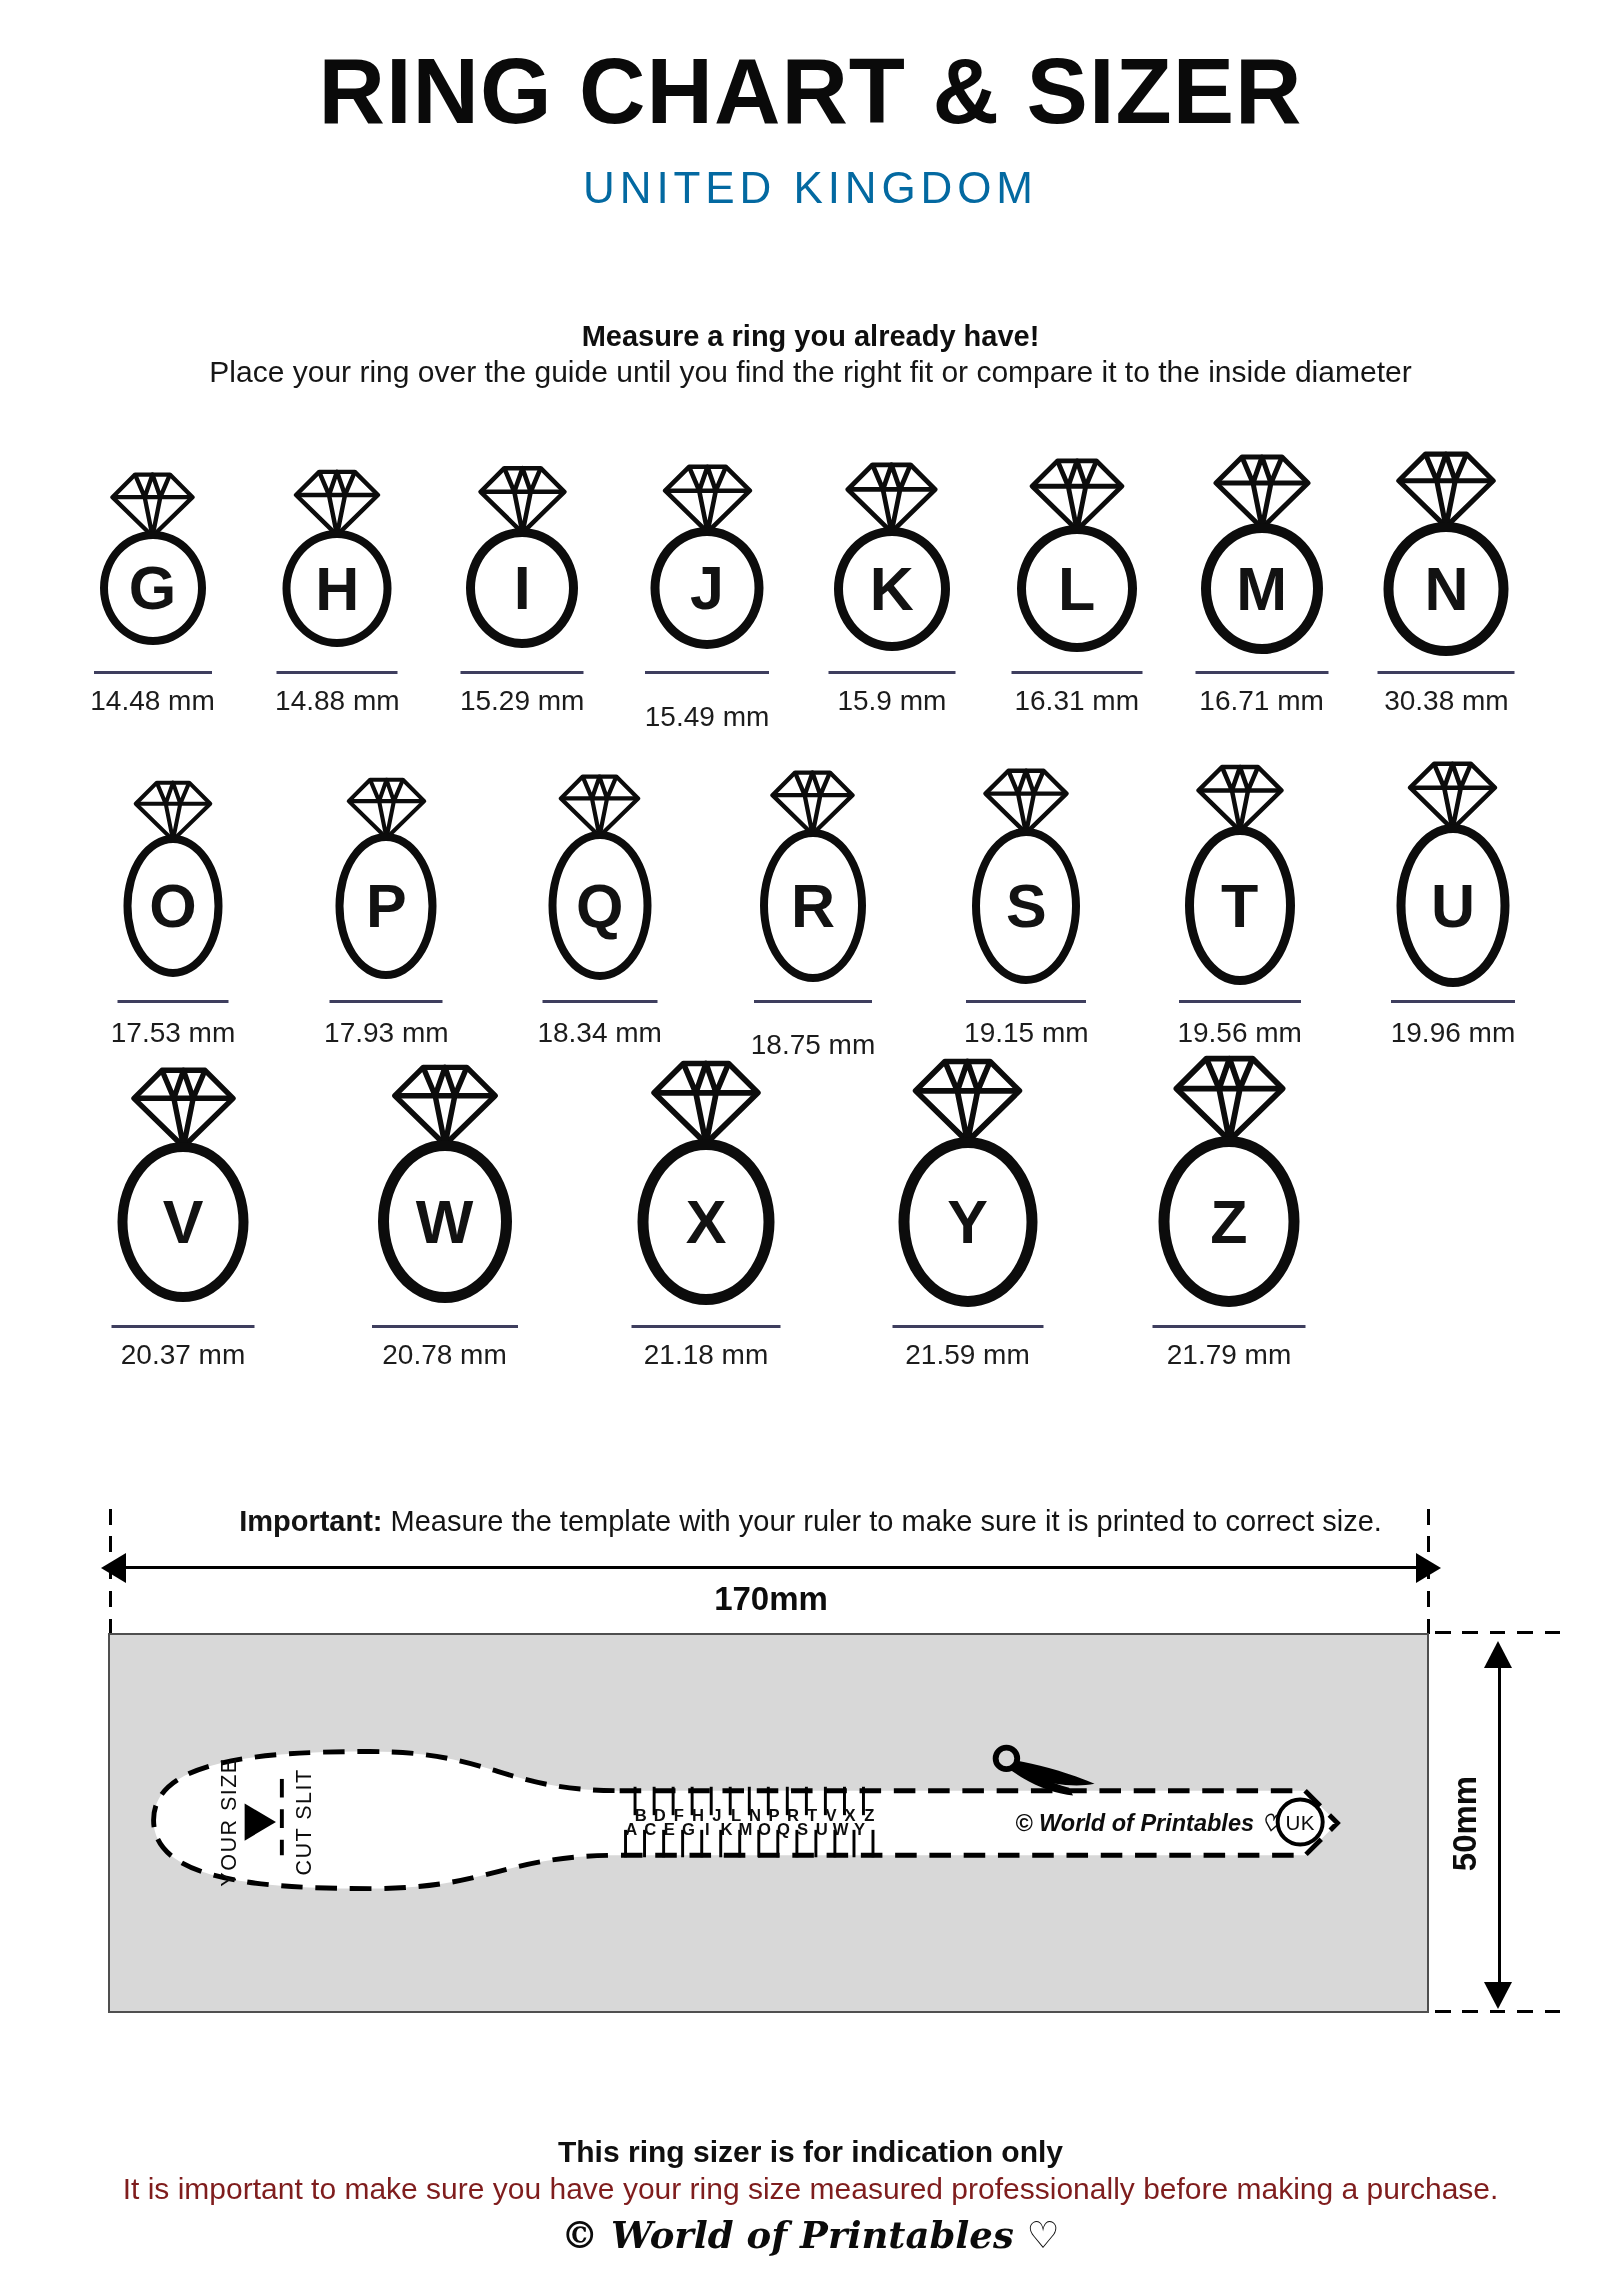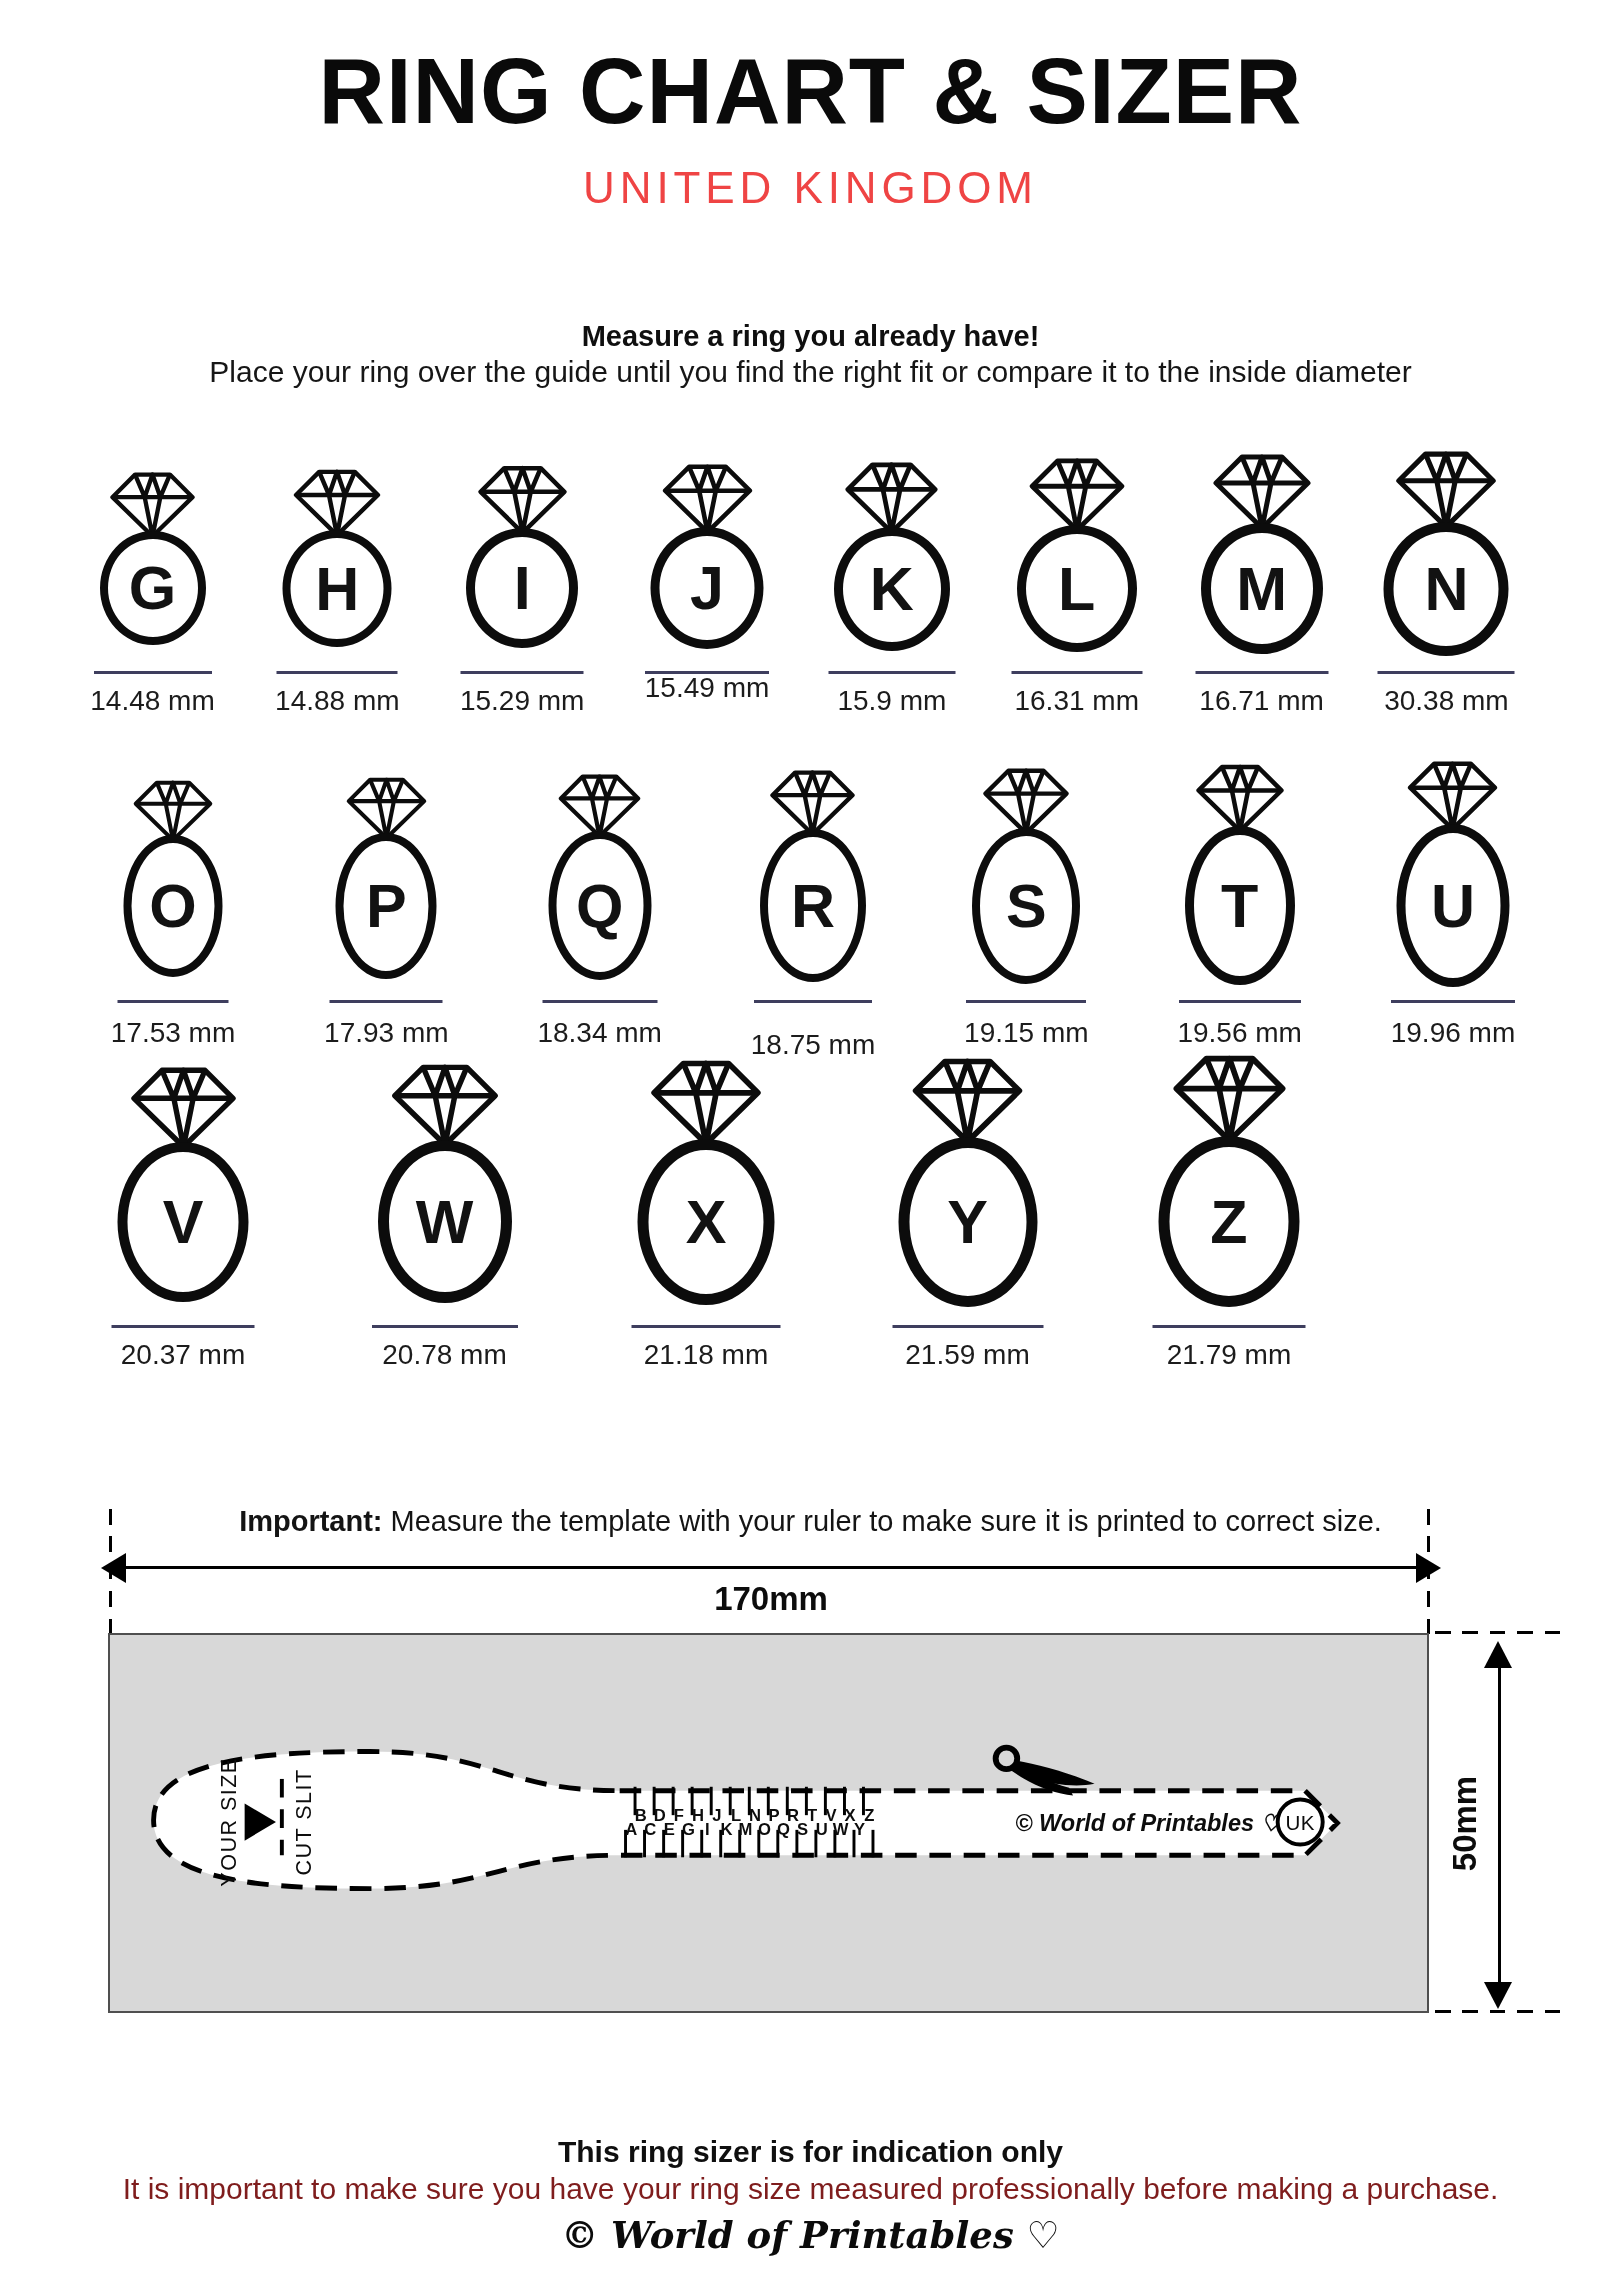--- a/index.html
+++ b/index.html
@@ -2,21 +2,21 @@
 <html><head>
 <meta charset="utf-8">
 <style>
   html,body{margin:0;padding:0;background:#ffffff;}
   .page{position:relative;width:1621px;height:2294px;background:#fff;
         font-family:"Liberation Sans",sans-serif;color:#111;overflow:hidden;}
 
   .title{position:absolute;top:39px;left:0;width:100%;text-align:center;
          font-size:92px;font-weight:700;letter-spacing:1px;color:#0a0a0a;white-space:nowrap;}
   .subtitle{position:absolute;top:163px;left:0;width:100%;text-align:center;
-         font-size:44px;font-weight:400;letter-spacing:4.9px;color:#ef4444;}
+         font-size:44px;font-weight:400;letter-spacing:4.9px;color:#0369a1;}
 
   .intro-heading{position:absolute;top:320px;left:0;width:100%;text-align:center;
          font-size:29px;font-weight:700;color:#0f0f0f;}
   .intro-body{position:absolute;top:355px;left:0;width:100%;text-align:center;
          font-size:30px;color:#161616;}
 
   .ring-row{position:absolute;display:flex;justify-content:space-between;}
   .ring-item{position:relative;height:100%;}
   .ring-figure{position:absolute;left:50%;transform:translateX(-50%);
                display:flex;flex-direction:column;align-items:center;}
@@ -224,21 +224,21 @@
             <g fill="none" stroke="#0c0c0c" stroke-width="5" stroke-linejoin="round">
               <polygon points="30,4 70,4 96,30 50,75 4,30" fill="#ffffff"></polygon>
               <path d="M4,30 L96,30 M30,4 41,30 50,4 59,30 70,4 M41,30 50,75 M59,30 50,75"></path>
             </g>
           </svg>
           <div class="ring-circle" style="width:113px;height:122px;border-width:9.8px">
             <span class="ring-letter">J</span>
           </div>
         </div>
         <div class="ring-underline" style="top: 194px; width: 124px;"></div>
-        <div class="ring-mm" style="top: 195px; text-align: center;">15.49 mm</div>
+        <div class="ring-mm" style="top: 224px; text-align: center;">15.49 mm</div>
       </div>
       <div class="ring-item" style="width: 157px;">
         <div class="ring-figure" style="bottom: 66px;">
           <svg class="diamond" width="95" height="74" viewBox="0 0 100 78">
             <g fill="none" stroke="#0c0c0c" stroke-width="5" stroke-linejoin="round">
               <polygon points="30,4 70,4 96,30 50,75 4,30" fill="#ffffff"></polygon>
               <path d="M4,30 L96,30 M30,4 41,30 50,4 59,30 70,4 M41,30 50,75 M59,30 50,75"></path>
             </g>
           </svg>
           <div class="ring-circle" style="width:116px;height:124px;border-width:9.8px">

